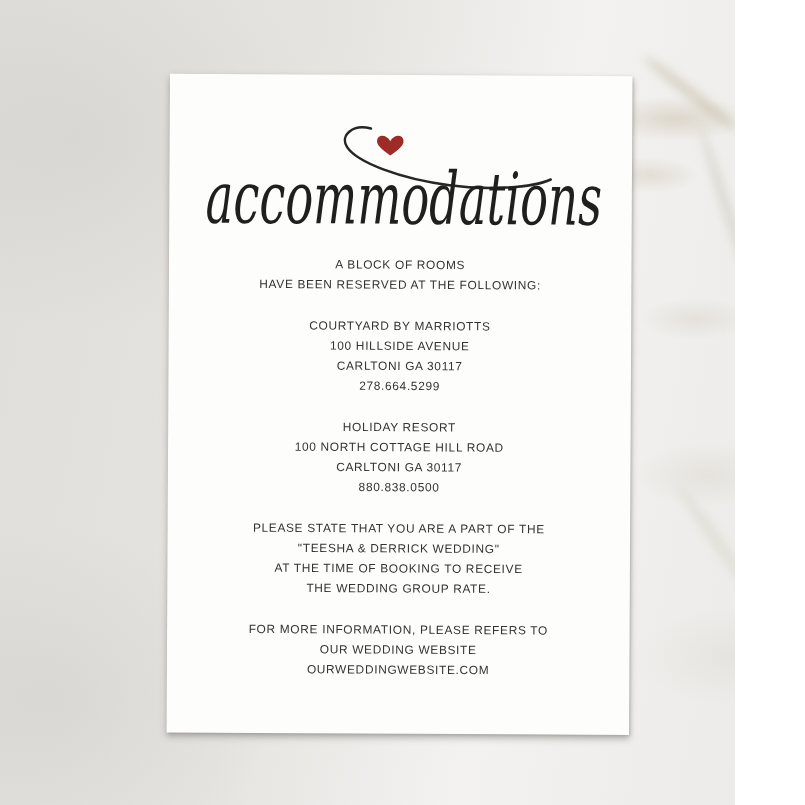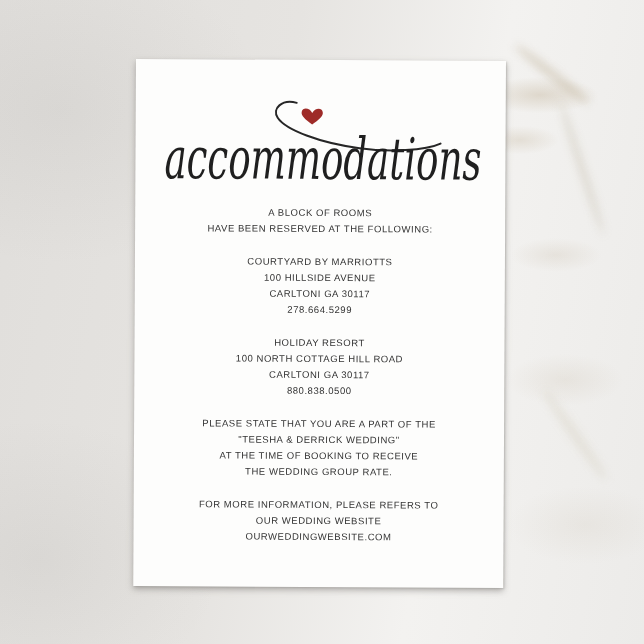--- a/index.html
+++ b/index.html
@@ -1,18 +1,18 @@
 <!DOCTYPE html>
 <html><head>
 <meta charset="utf-8">
 <style>
   html, body { margin: 0; padding: 0; }
   .scene {
     position: relative;
-    width: 644px;
+    width: 588px;
     height: 644px;
     overflow: hidden;
     background:
       radial-gradient(ellipse 90px 28px at 540px 95px,  rgba(176,156,122,0.30), transparent 65%),
       radial-gradient(ellipse 60px 22px at 520px 140px, rgba(176,156,122,0.22), transparent 65%),
       radial-gradient(ellipse 70px 26px at 556px 255px, rgba(170,150,120,0.15), transparent 65%),
       radial-gradient(ellipse 90px 40px at 565px 380px, rgba(185,170,145,0.16), transparent 65%),
       radial-gradient(ellipse 120px 60px at 585px 525px, rgba(190,178,158,0.14), transparent 65%),
       radial-gradient(ellipse 260px 200px at 40px 560px, rgba(150,148,144,0.12), transparent 70%),
       radial-gradient(ellipse 300px 220px at 60px 110px, rgba(140,138,134,0.10), transparent 70%),

